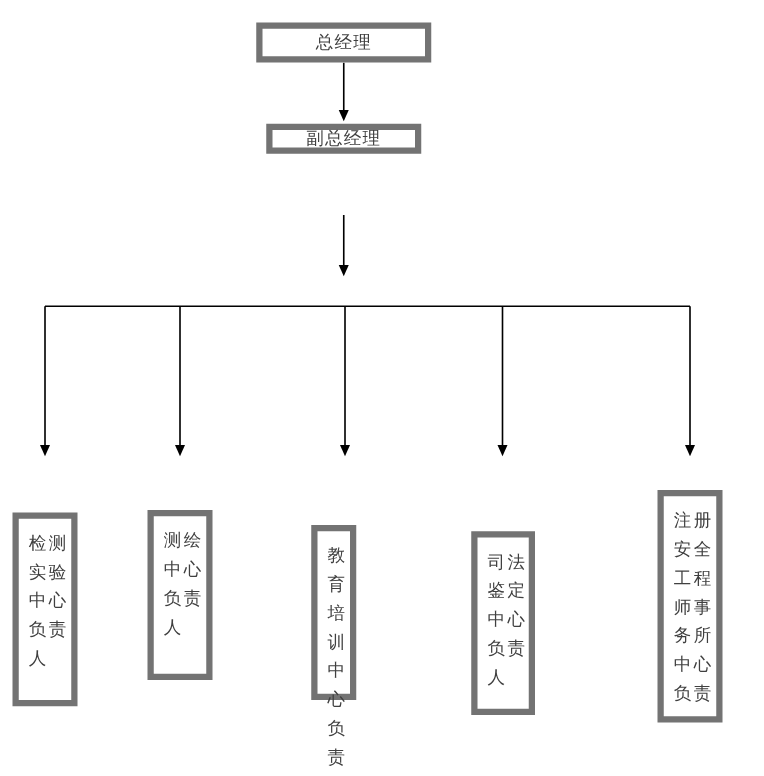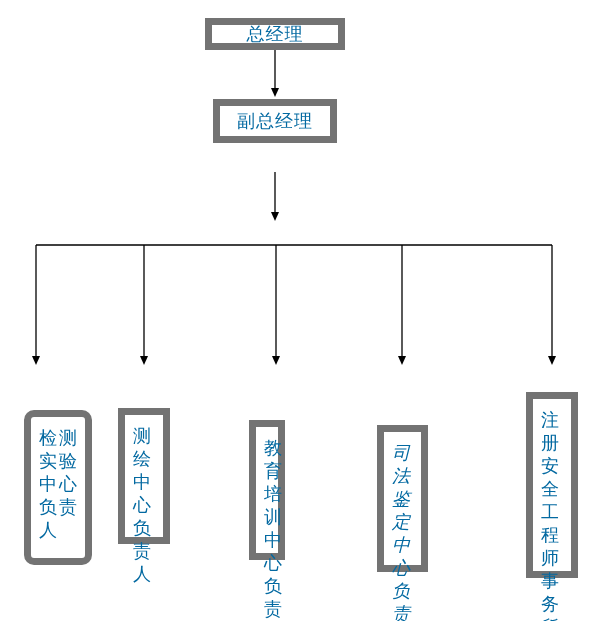--- a/index.html
+++ b/index.html
@@ -19,46 +19,46 @@
     position: absolute;
     left: 0;
     top: 0;
     width: 611px;
     height: 621px;
     pointer-events: none;
   }
   .node {
     position: absolute;
     box-sizing: border-box;
-    border: 7px solid #737373;
+    border: 5px solid #737373;
     background: #ffffff;
-    color: #0369a1;
-    font-size: 18px;
+    color: #404040;
+    font-size: 14px;
   }
   .node.top-box {
     display: flex;
     align-items: center;
     justify-content: center;
     letter-spacing: 1px;
   }
   .node.branch-box {
     padding: 9px 0 0 8px;
     line-height: 23px;
     letter-spacing: 2px;
     text-align: left;
   }
   .node.branch-box span {
     white-space: pre-line;
   }
   .root   { left: 205px; top: 18px;  width: 140px; height: 32px; }
-  .deputy { left: 213px; top: 99px;  width: 124px; height: 44px; }
-  .b1 { left: 24px;  top: 410px; width: 68px; height: 155px; border-radius: 10px; }
+  .deputy { left: 213px; top: 99px;  width: 124px; height: 24px; }
+  .b1 { left: 10px;  top: 410px; width: 52px; height: 155px; }
   .b2 { left: 118px; top: 408px; width: 52px; height: 136px; }
   .b3 { left: 249px; top: 420px; width: 36px; height: 140px; }
-  .b4 { left: 377px; top: 425px; width: 51px; height: 147px; font-style: italic; }
+  .b4 { left: 377px; top: 425px; width: 51px; height: 147px; }
   .b5 { left: 526px; top: 392px; width: 52px; height: 186px; line-height: 24px; }
   .edge { stroke: #000000; stroke-width: 1.3; }
   .head { fill: #000000; }
 </style>
 </head>
 <body>
 
 <div class="canvas">
 
   <svg class="connectors" width="611" height="621" viewBox="0 0 611 621" xmlns="http://www.w3.org/2000/svg">

